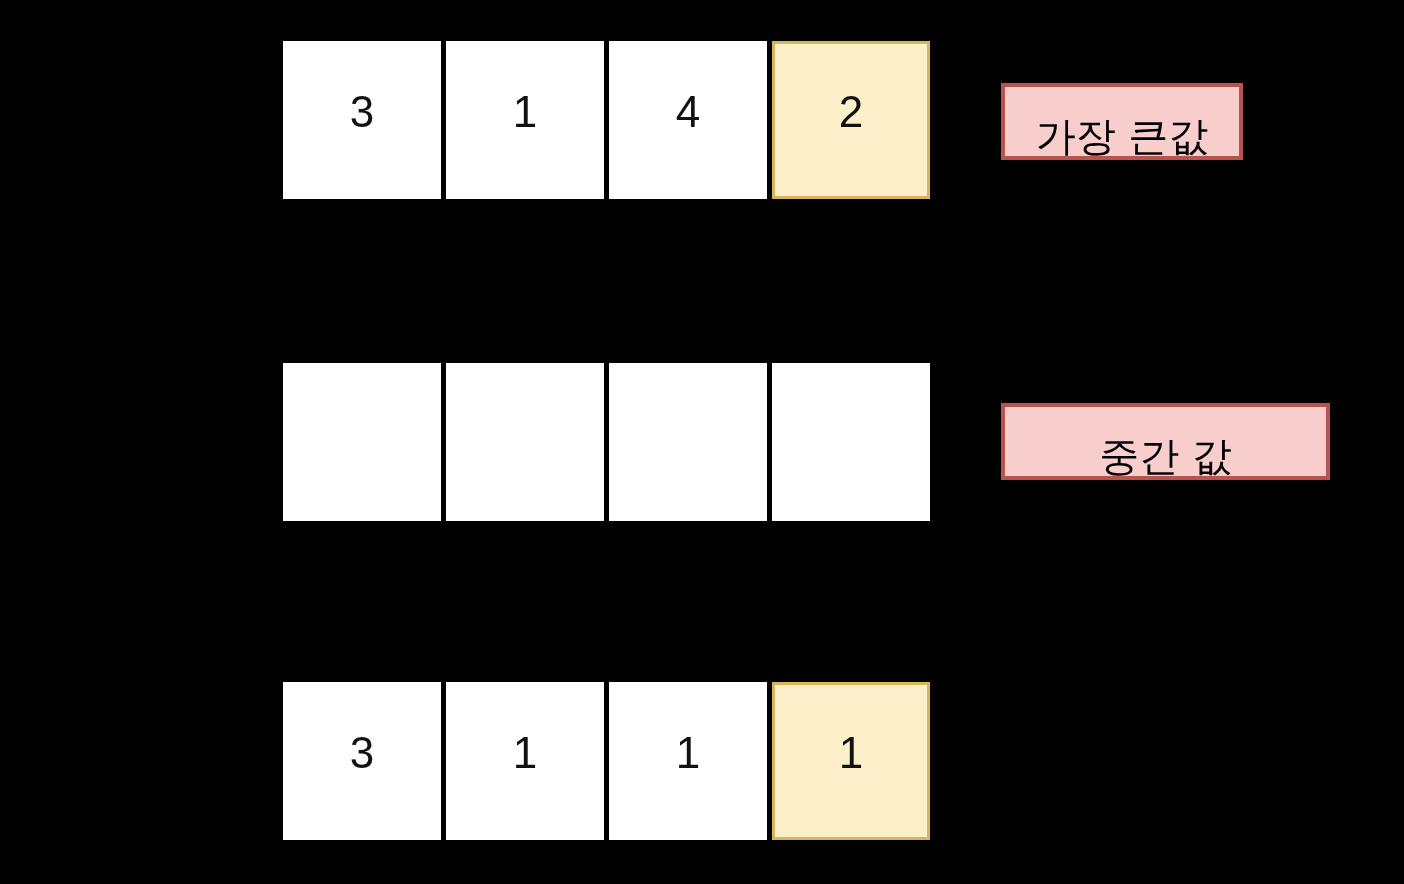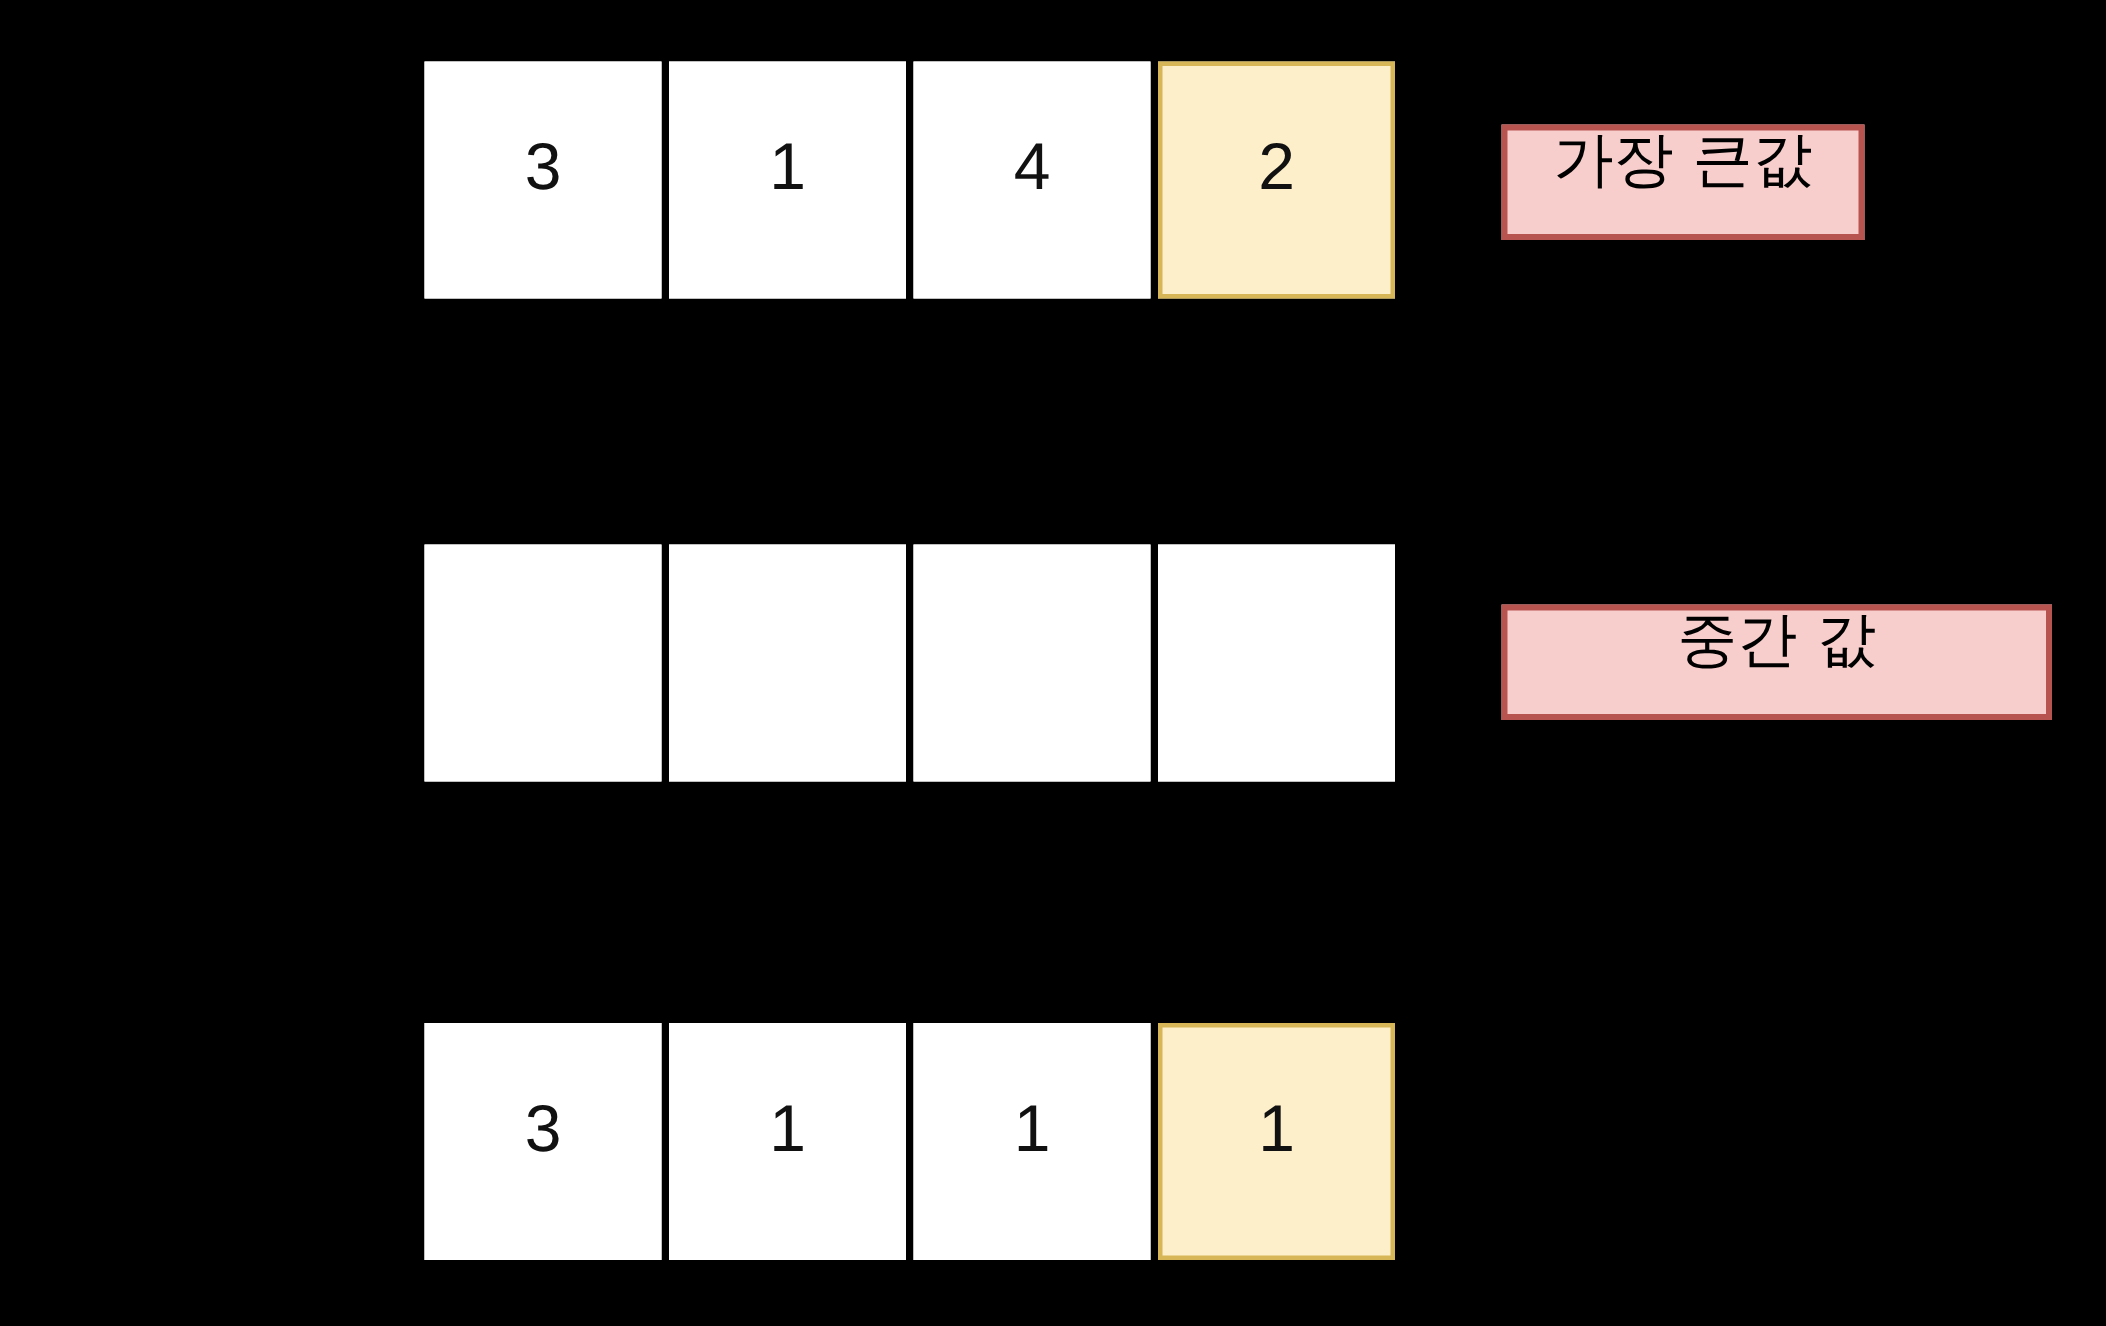--- a/index.html
+++ b/index.html
@@ -62,40 +62,40 @@
     top: -8px;
     user-select: none;
   }
 
   .label-box {
     position: absolute;
     box-sizing: border-box;
     background: #F8CECC;
     border: 4px solid #B85450;
     display: flex;
-    align-items: flex-start;
+    align-items: flex-end;
     justify-content: center;
     color: #000000;
   }
 
   .label-text {
     font-size: 40px;
     line-height: 1;
     font-family: "DejaVu Sans", "Liberation Sans", sans-serif;
     white-space: nowrap;
     user-select: none;
   }
 
   
   #row-largest   { left: 283px; top: 41px; }
   #row-middle    { left: 283px; top: 363px; }
   #row-smallest  { left: 283px; top: 682px; }
 
   #label-largest  { left: 1001px; top: 83px;  width: 242px; height: 77px; }
-  #label-middle   { left: 1001px; top: 403px; width: 367px; height: 77px; }
+  #label-middle   { left: 1001px; top: 403px; width: 329px; height: 77px; }
   #label-smallest { left: 1001px; top: 723px; width: 362px; height: 77px; }
 </style>
 </head>
 <body>
 
 <div id="stage">
 
   <div class="array-row" id="row-largest">
     <div class="cell highlight-slot">
       <span class="cell-value">3</span>

